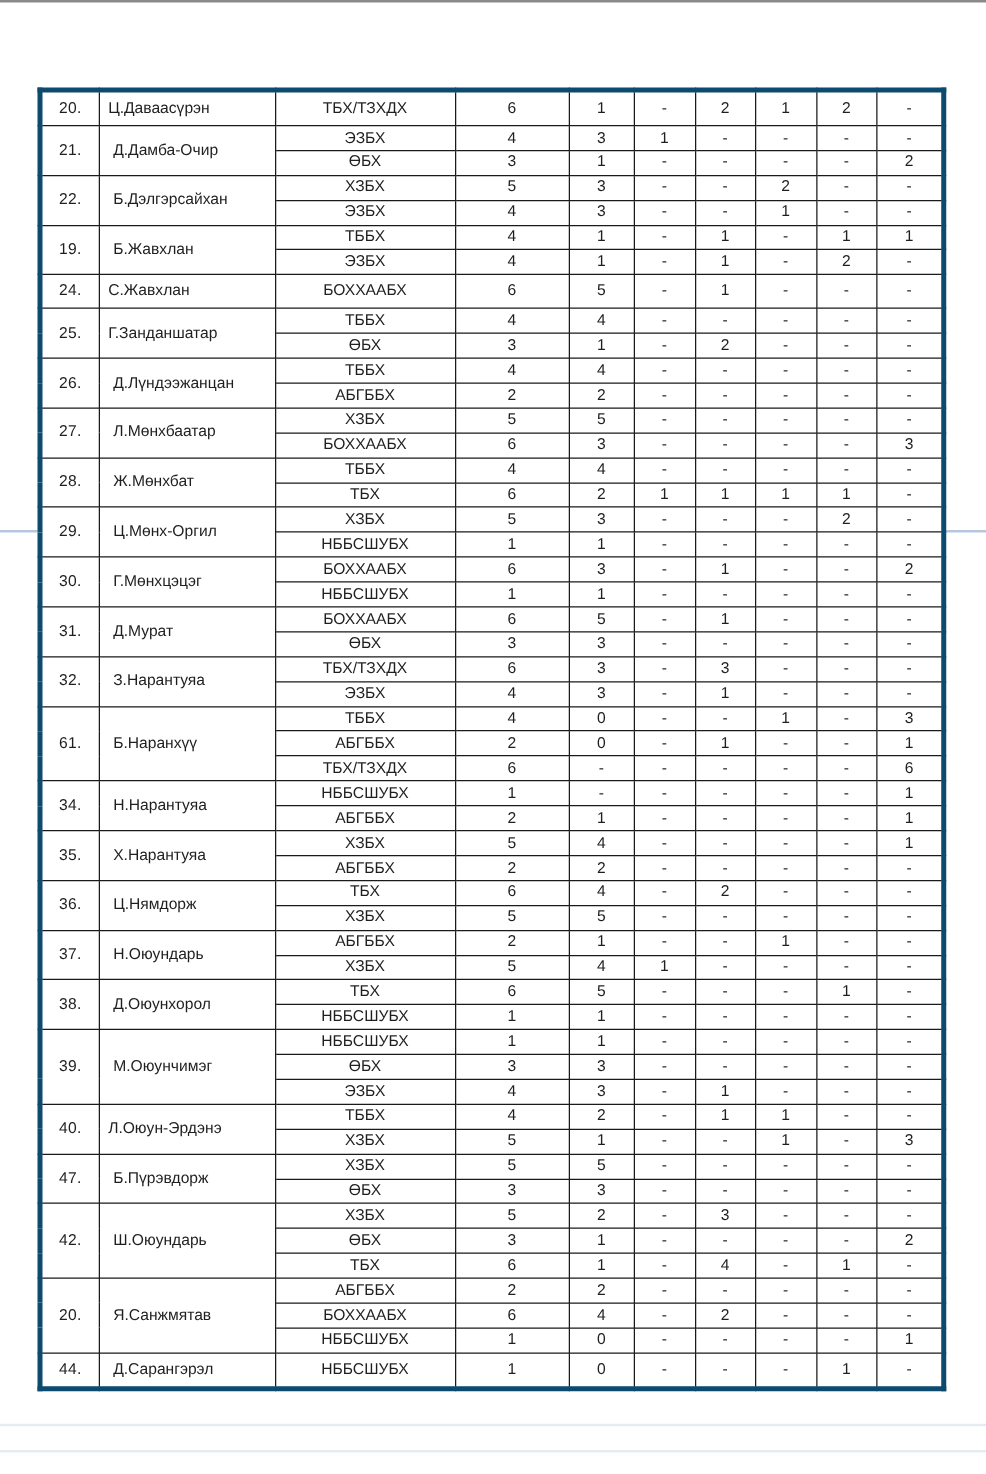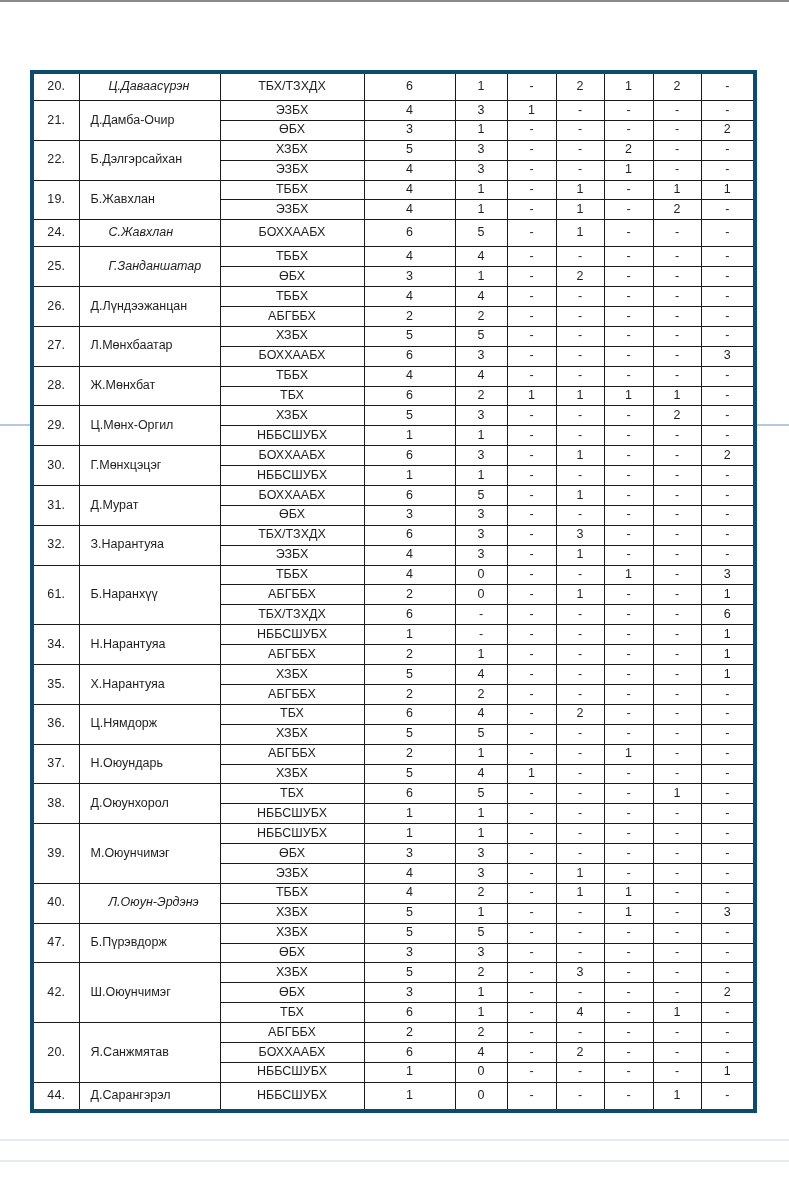--- a/index.html
+++ b/index.html
@@ -51,21 +51,21 @@
     height: 18.9px;
     line-height: 1.1;
     white-space: nowrap;
     overflow: hidden;
   }
   table.roster tr.tall td { height: 26px; }
   table.roster td.name {
     text-align: left;
     padding-left: 11px;
   }
-  table.roster td.name.indent { padding-left: 29px; font-style: italic; }
+  table.roster td.name.indent { padding-left: 7px; }
   table.roster td.num { letter-spacing: 0.2px; }
 </style>
 </head>
 <body>
 
 <div class="top-edge"></div>
 <div class="page-break-line" id="page-break-mid"></div>
 
 <table class="roster">
   <colgroup>
@@ -560,21 +560,21 @@
         <td class="val">3</td>
         <td class="val">3</td>
         <td class="val">-</td>
         <td class="val">-</td>
         <td class="val">-</td>
         <td class="val">-</td>
         <td class="val">-</td>
       </tr>
       <tr>
         <td class="num" rowspan="3">42.</td>
-        <td class="name" rowspan="3">Ш.Оюунчимэг</td>
+        <td class="name" rowspan="3">Ш.Оюундарь</td>
         <td class="committee">ХЗБХ</td>
         <td class="val">5</td>
         <td class="val">2</td>
         <td class="val">-</td>
         <td class="val">3</td>
         <td class="val">-</td>
         <td class="val">-</td>
         <td class="val">-</td>
       </tr>
       <tr>

